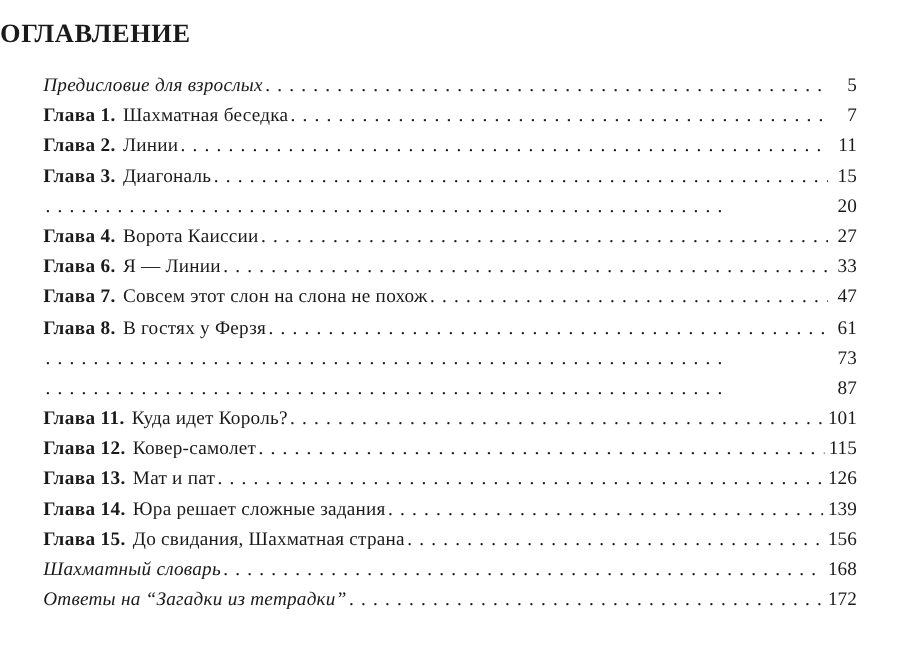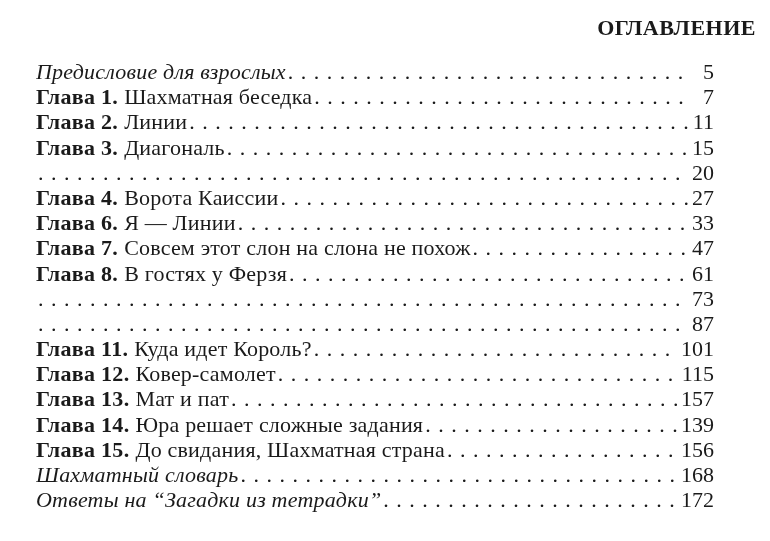--- a/index.html
+++ b/index.html
@@ -4,30 +4,30 @@
   <style>
     html, body { margin: 0; padding: 0; background: #ffffff; }
     body {
       width: 770px; height: 541px; overflow: hidden;
       font-family: "Liberation Serif", "DejaVu Serif", serif;
       color: #1a1a1a;
       position: relative;
     }
     .title {
       position: absolute; top: 15px; left: 0; width: 756px;
-      text-align: right;
+      text-align: left;
       font-weight: bold; font-size: 22px; letter-spacing: 0.5px;
     }
     .toc {
       position: absolute; top: 59px; left: 36px; width: 678px;
     }
     .row {
       display: flex; align-items: center;
       height: 25.2px; line-height: 25.2px;
-      font-size: 22px;
+      font-size: 16px;
       white-space: nowrap; overflow: hidden;
     }
     .row .label { flex: 0 0 auto; }
     .row .chap { font-weight: bold; margin-right: 6px; letter-spacing: 0.3px; margin-top: 36px; }
     .row .name { letter-spacing: 0.2px; }
     .row.italic .name { font-style: italic; }
     .row .leader {
       flex: 1 1 auto; overflow: hidden;
       margin: 0 4px 0 2px;
       letter-spacing: 6.2px;
@@ -103,21 +103,21 @@
       <span class="page">101</span>
   </div>
   <div class="row">
     <span class="label"><span class="chap">Глава 12.</span><span class="name">Ковер-самолет</span></span>
       <span class="leader"></span>
       <span class="page">115</span>
   </div>
   <div class="row">
     <span class="label"><span class="chap">Глава 13.</span><span class="name">Мат и пат</span></span>
       <span class="leader"></span>
-      <span class="page">157</span>
+      <span class="page">126</span>
   </div>
   <div class="row">
     <span class="label"><span class="chap">Глава 14.</span><span class="name">Юра решает сложные задания</span></span>
       <span class="leader"></span>
       <span class="page">139</span>
   </div>
   <div class="row">
     <span class="label"><span class="chap">Глава 15.</span><span class="name">До свидания, Шахматная страна</span></span>
       <span class="leader"></span>
       <span class="page">156</span>

